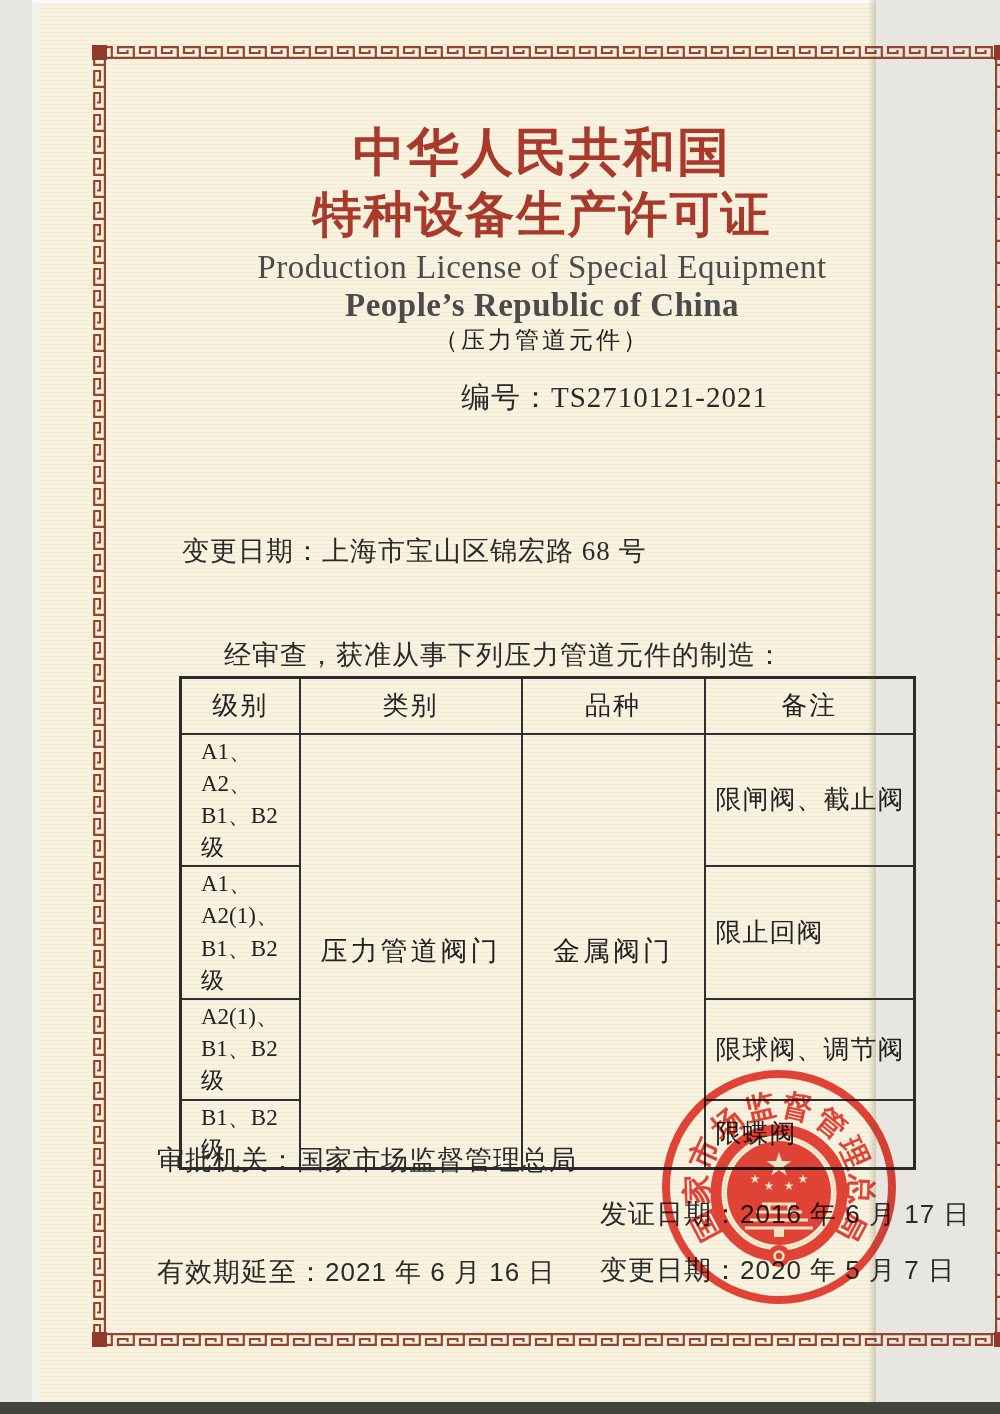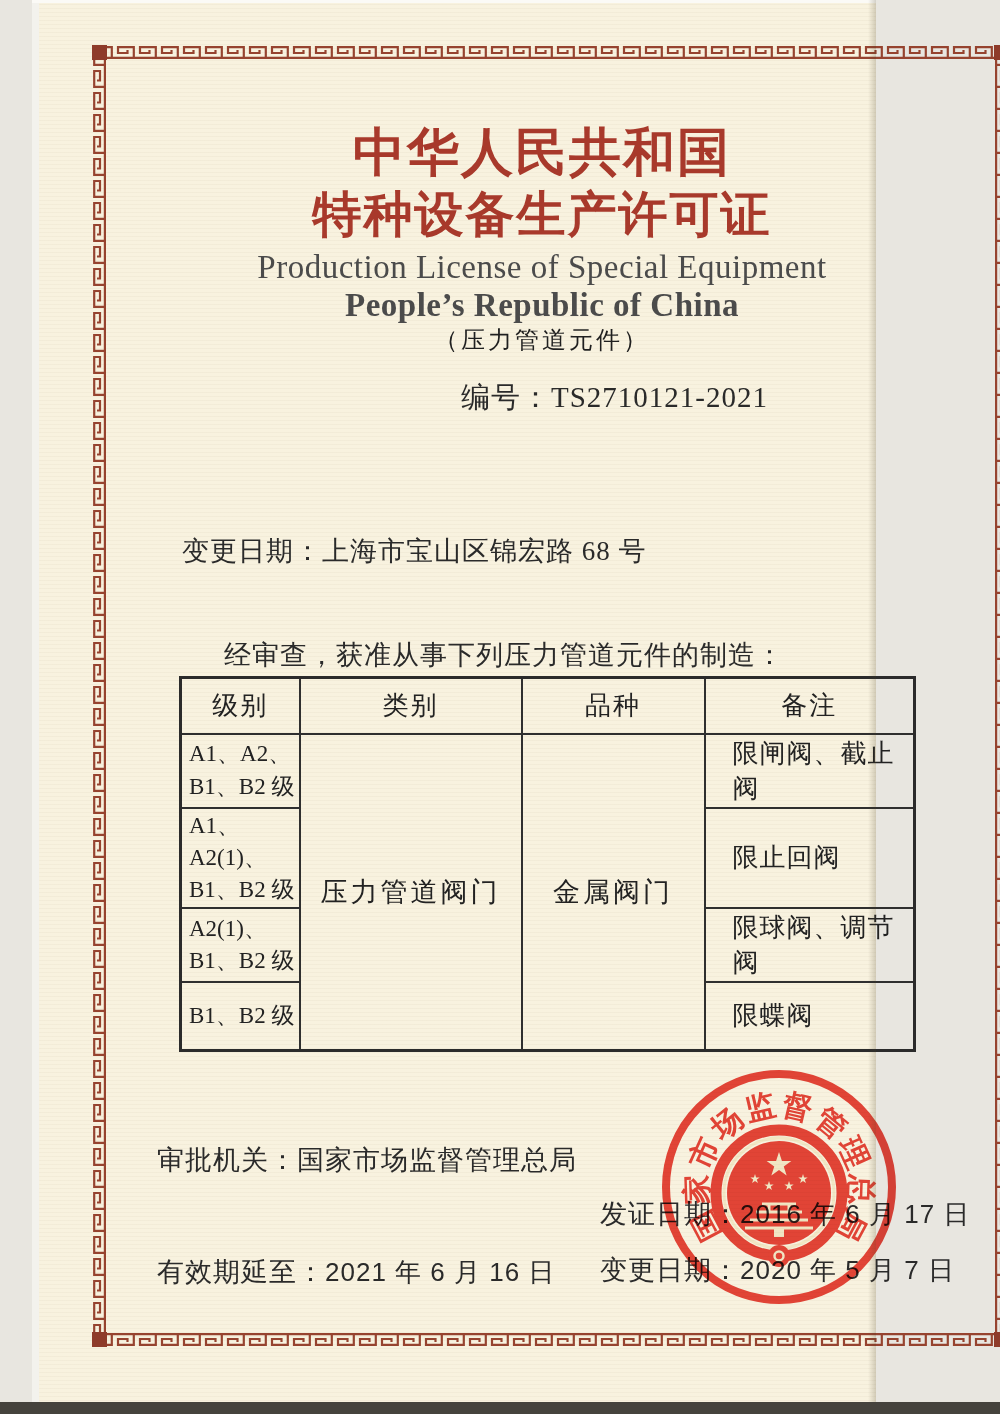--- a/index.html
+++ b/index.html
@@ -45,23 +45,23 @@
     border-collapse:collapse;table-layout:fixed;
     color:#222;
   }
   table.grant td,table.grant th{
     border:2px solid #2f2f2f;
     font-weight:normal;vertical-align:middle;
     background:transparent;
   }
   table.grant{border:3px solid #2b2b2b;}
   th.hdr{font-size:26px;text-align:center;letter-spacing:2px;}
-  td.grade{font-size:23px;text-align:left;padding-left:7px;white-space:pre-line;line-height:1.4;}
+  td.grade{font-size:23px;text-align:left;padding-left:19px;white-space:pre-line;line-height:1.4;}
   td.mid{font-size:27px;text-align:center;letter-spacing:3px;}
-  td.note{font-size:26px;text-align:left;padding-left:27px;letter-spacing:1px;}
+  td.note{font-size:26px;text-align:left;padding-left:10px;letter-spacing:1px;}
 
   .footer-line{font-size:27px;letter-spacing:1px;}
   .authority-line{left:125px;top:1142px;}
   .valid-line{left:125px;top:1198px;}
   .extend-line{left:125px;top:1254px;}
   .issue-line{left:568px;top:1196px;}
   .change-line{left:568px;top:1252px;}
   .date-val{font-family:"Liberation Sans","DejaVu Sans",sans-serif;font-size:26px;letter-spacing:1px;}
 
   .seal{

